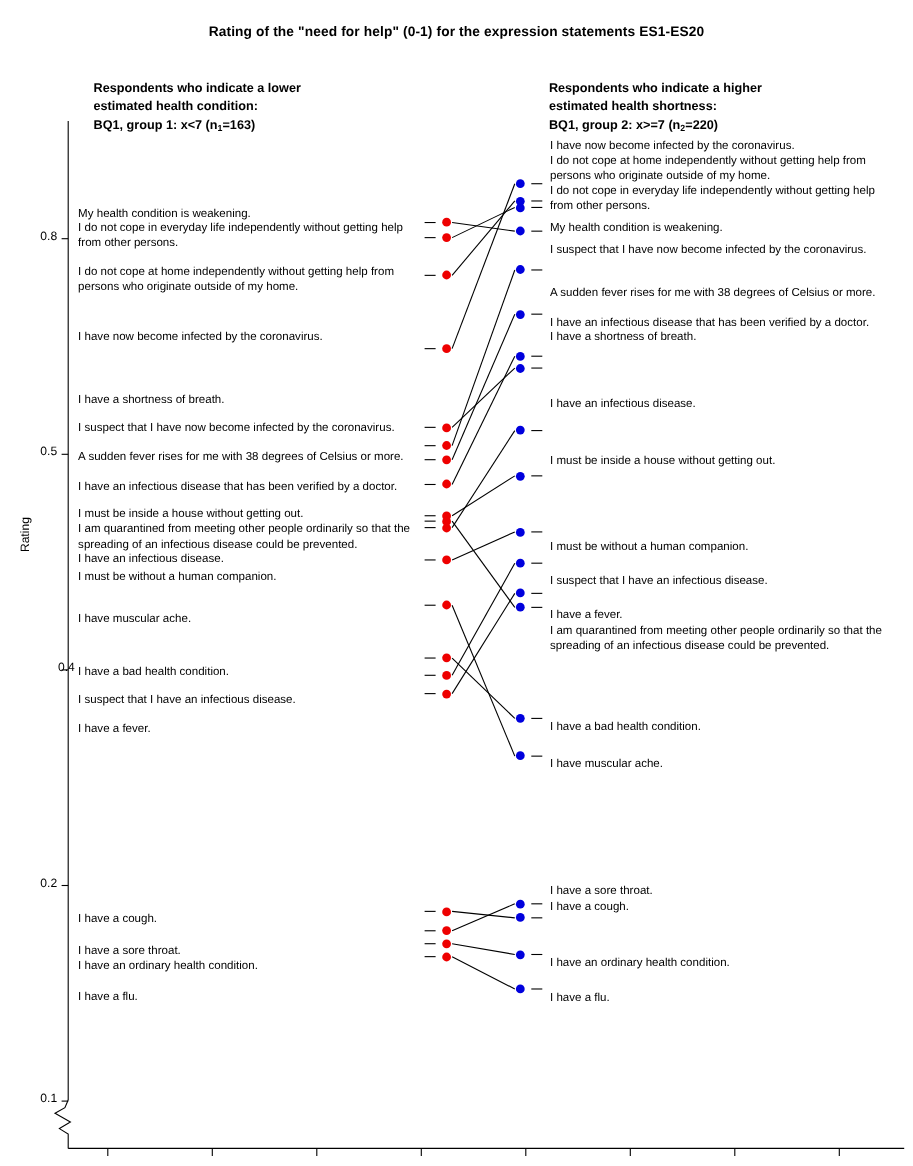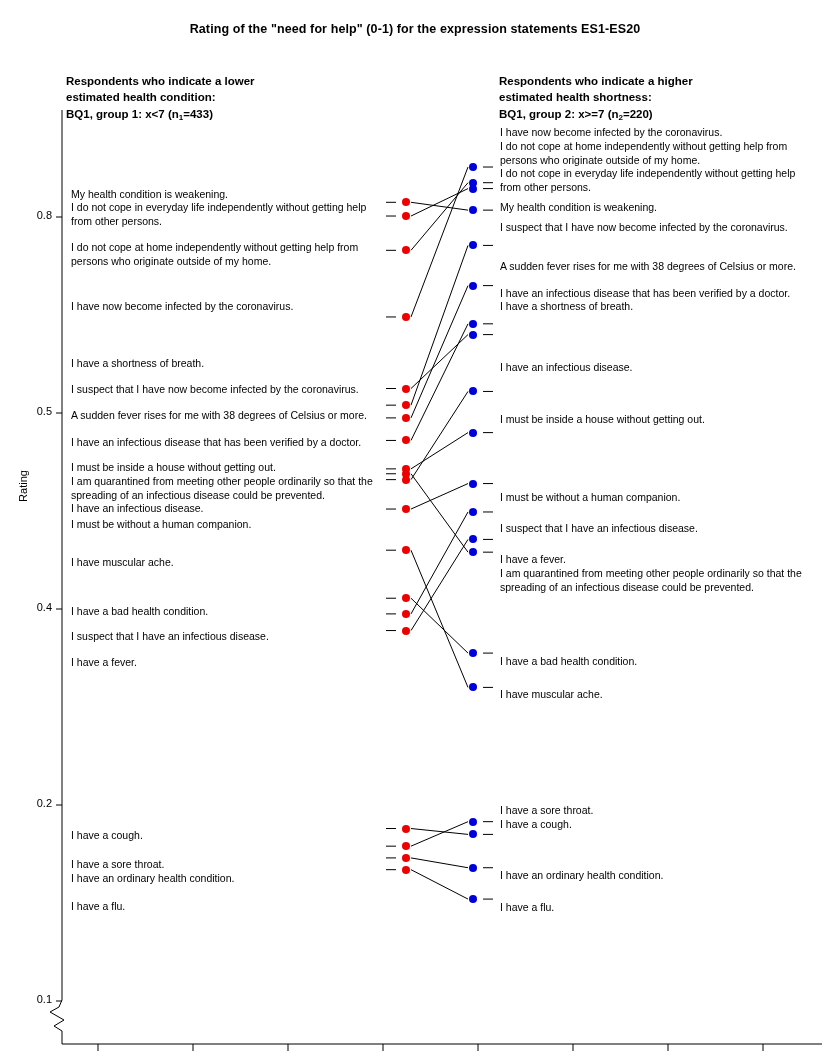--- a/index.html
+++ b/index.html
@@ -12,21 +12,21 @@
 
   .title{
     position:absolute;left:0;top:22px;width:830px;text-align:center;
     font-size:12.5px;font-weight:bold;color:#000;letter-spacing:.1px;
   }
 
   .colhead{
     position:absolute;font-size:11.5px;font-weight:bold;color:#000;
     line-height:16.5px;white-space:pre-line;
   }
-  #head-left{left:66px;top:56px;width:360px;}
+  #head-left{left:85px;top:56px;width:360px;}
   #head-right{left:499px;top:56px;width:330px;}
   .sub{font-weight:bold;}
   .sub sub{font-size:8px;vertical-align:baseline;position:relative;top:2px;}
 
   
   #axis-svg{position:absolute;left:0;top:0;width:830px;height:1060px;}
   .ytick-label{
     position:absolute;font-size:11px;color:#000;text-align:right;width:34px;
   }
   #ylabel{
@@ -49,21 +49,21 @@
 </head>
 <body>
 
 <div id="stage">
 
   <div class="title">Rating of the "need for help" (0-1) for the expression statements ES1-ES20</div>
 
   <div class="colhead" id="head-left">
     <span>Respondents who indicate a lower
 estimated health condition:</span>
-    <div class="sub"><span>BQ1, group 1: x&lt;7 (n</span><sub>1</sub><span>=433)</span></div>
+    <div class="sub"><span>BQ1, group 1: x&lt;7 (n</span><sub>1</sub><span>=163)</span></div>
   </div>
 
   <div class="colhead" id="head-right">
     <span>Respondents who indicate a higher
 estimated health shortness:</span>
     <div class="sub"><span>BQ1, group 2: x&gt;=7 (n</span><sub>2</sub><span>=220)</span></div>
   </div>
 
   <div id="ylabel">Rating</div>
 
@@ -142,21 +142,21 @@
       <line x1="411" y1="630.56" x2="468" y2="539.42" stroke="#000" stroke-width="1"></line>
       <line x1="411" y1="828.52" x2="468" y2="834.4" stroke="#000" stroke-width="1"></line>
       <line x1="411" y1="846.1599999999999" x2="468" y2="821.66" stroke="#000" stroke-width="1"></line>
       <line x1="411" y1="857.92" x2="468" y2="867.7199999999999" stroke="#000" stroke-width="1"></line>
       <line x1="411" y1="869.68" x2="468" y2="899.0799999999999" stroke="#000" stroke-width="1"></line>
     </svg>
 
   <div id="ticks">
       <div class="ytick-label" style="left: 18px; top: 209px;">0.8</div>
       <div class="ytick-label" style="left: 18px; top: 405px;">0.5</div>
-      <div class="ytick-label" style="left: 18px; top: 601px;">0.4</div>
+      <div class="ytick-label" style="left: 34px; top: 601px;">0.4</div>
       <div class="ytick-label" style="left: 18px; top: 797px;">0.2</div>
       <div class="ytick-label" style="left: 18px; top: 993px;">0.1</div>
     </div>
   <div id="plot">
       <div class="dot dot-red" style="left: 402px; top: 198.3px;"></div>
       <div class="dot dot-red" style="left: 402px; top: 212.02px;"></div>
       <div class="dot dot-red" style="left: 402px; top: 246.32px;"></div>
       <div class="dot dot-red" style="left: 402px; top: 312.96px;"></div>
       <div class="dot dot-red" style="left: 402px; top: 384.5px;"></div>
       <div class="dot dot-red" style="left: 402px; top: 401.16px;"></div>

